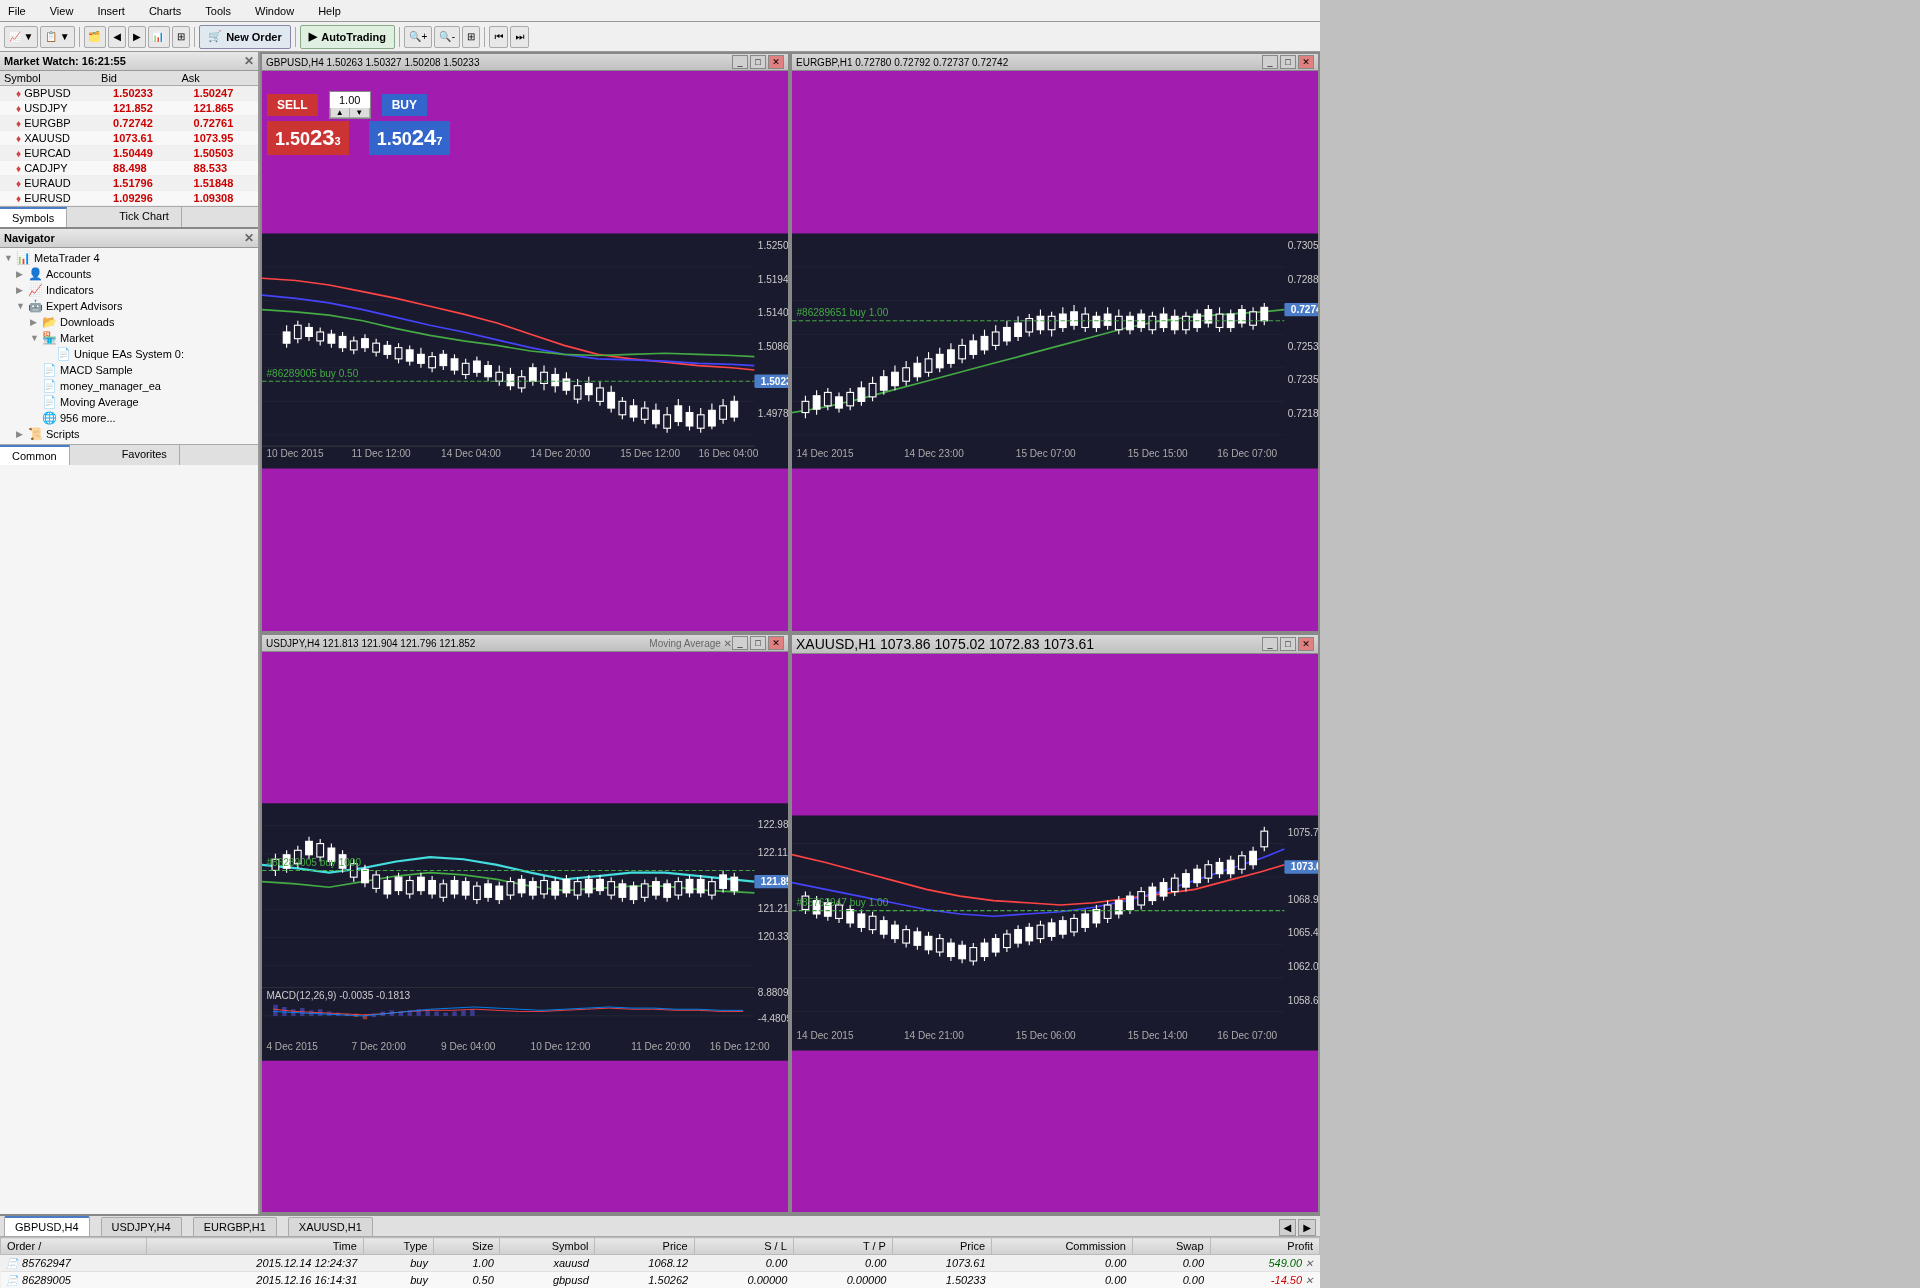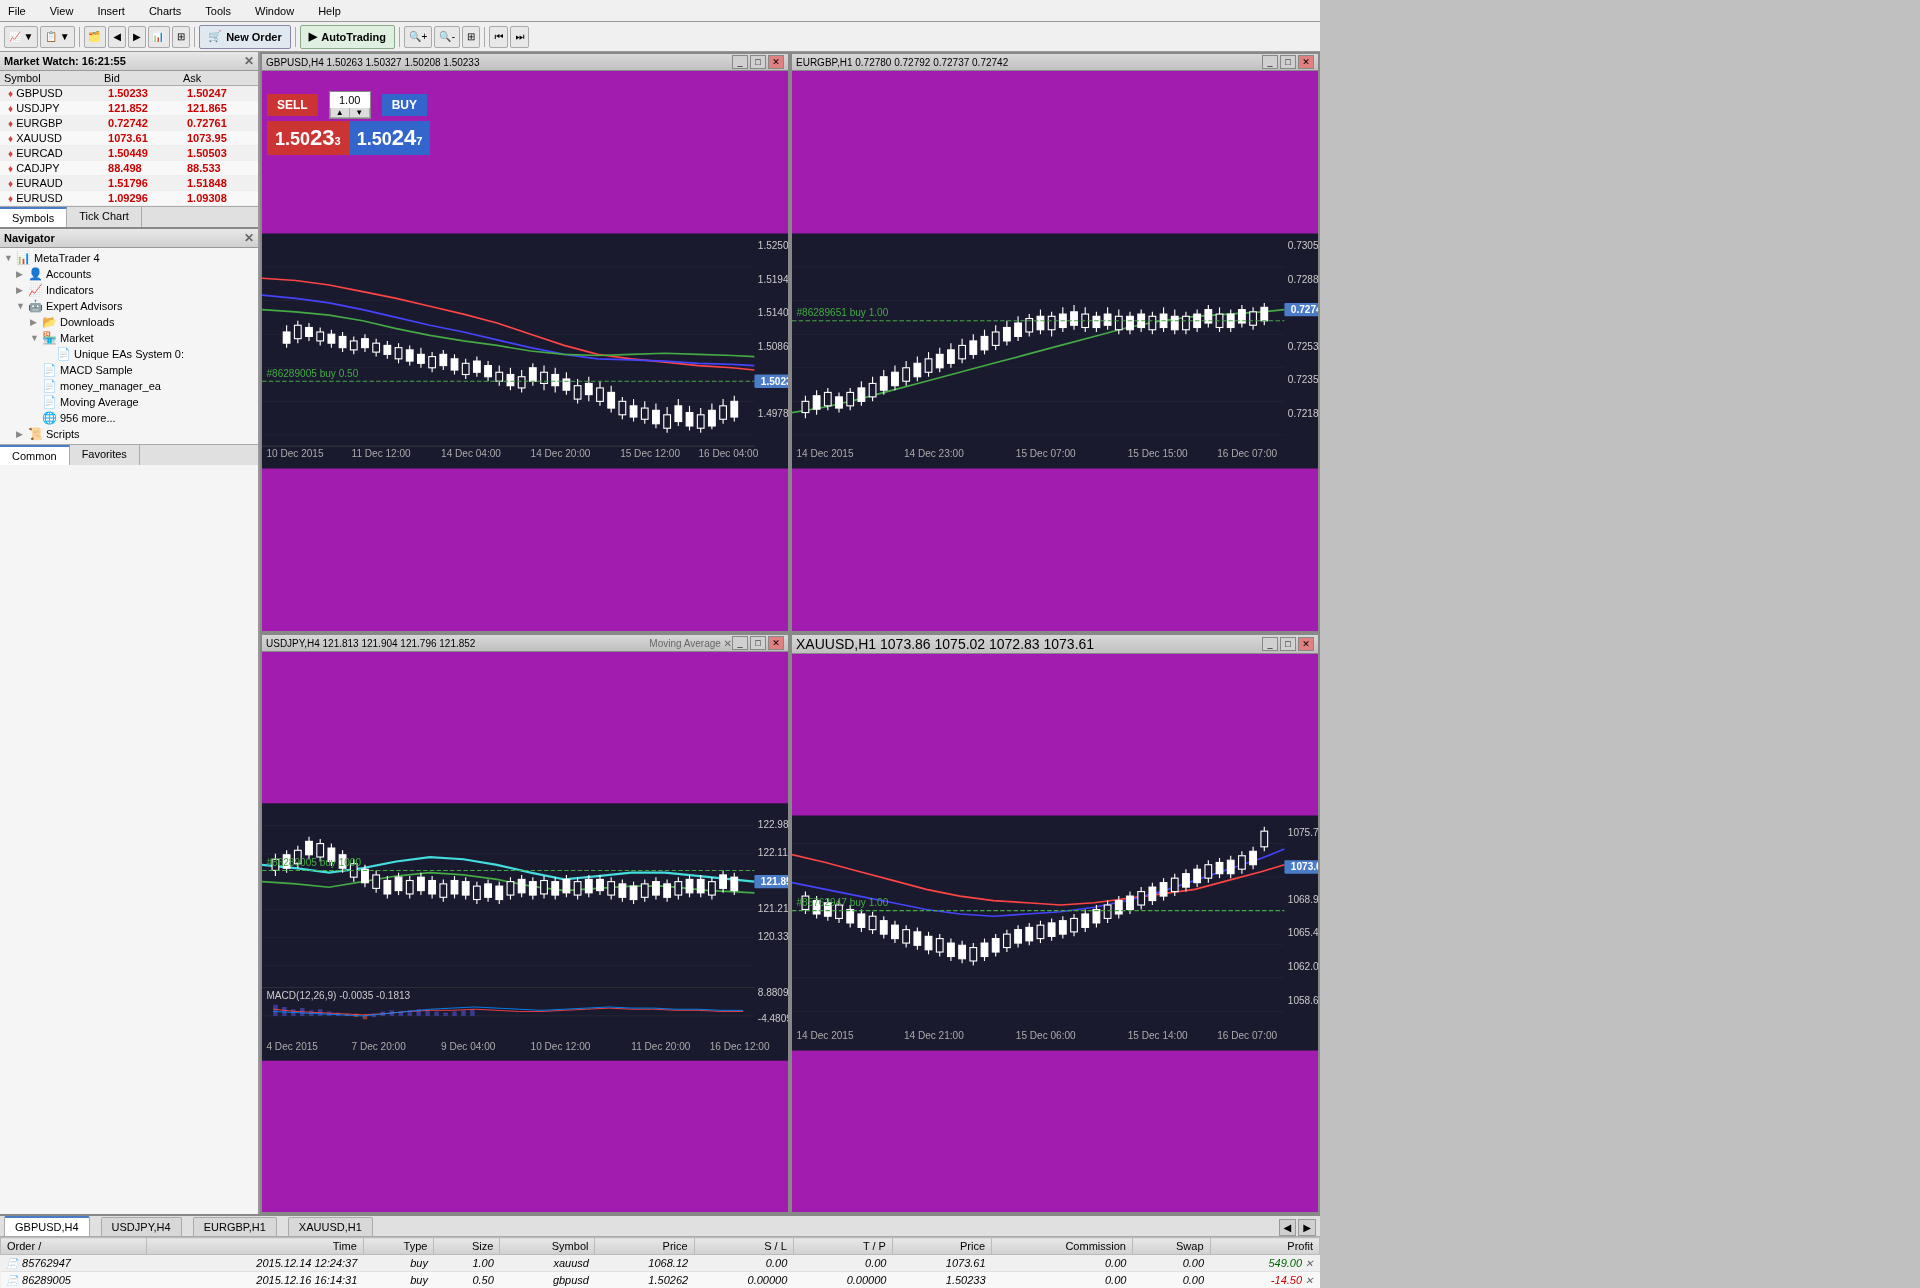--- a/index.html
+++ b/index.html
@@ -119,32 +119,33 @@
     .mw-table { width: 100%; border-collapse: collapse; }
     .mw-table th {
       background: #e0e0e0;
       border-bottom: 1px solid #aaa;
       padding: 1px 4px;
       text-align: left;
       font-size: 11px;
       font-weight: normal;
     }
     .mw-table td {
-      padding: 1px 8px;
+      padding: 1px 16px;
       font-size: 11px;
       border-bottom: 1px solid #eee;
     }
     .mw-table tr:nth-child(even) { background: #f8f8f8; }
     .symbol-icon { color: #cc4444; font-size: 10px; }
     .bid-price { color: #cc0000; font-weight: bold; }
     .ask-price { color: #cc0000; font-weight: bold; margin-top: 36px; }
     .mw-tabs {
       display: flex;
       border-top: 1px solid #aaa;
       background: #e0e0e0;
+      gap: 40px;
     }
     .mw-tab {
       padding: 3px 12px;
       cursor: pointer;
       border-right: 1px solid #aaa;
       font-size: 11px;
     }
     .mw-tab.active {
       background: white;
       border-top: 2px solid #4a7cc7;
@@ -256,21 +257,21 @@
       background: #3366cc;
       color: white;
       border: none;
       padding: 4px 10px;
       cursor: pointer;
       font-weight: bold;
       font-size: 12px;
     }
     .price-row {
       display: flex;
-      gap: 0;
+      gap: 20px;
     }
     .price-sell {
       background: #cc3333;
       color: white;
       padding: 4px 8px;
       font-size: 18px;
       font-weight: bold;
       display: flex;
       align-items: baseline;
     }

